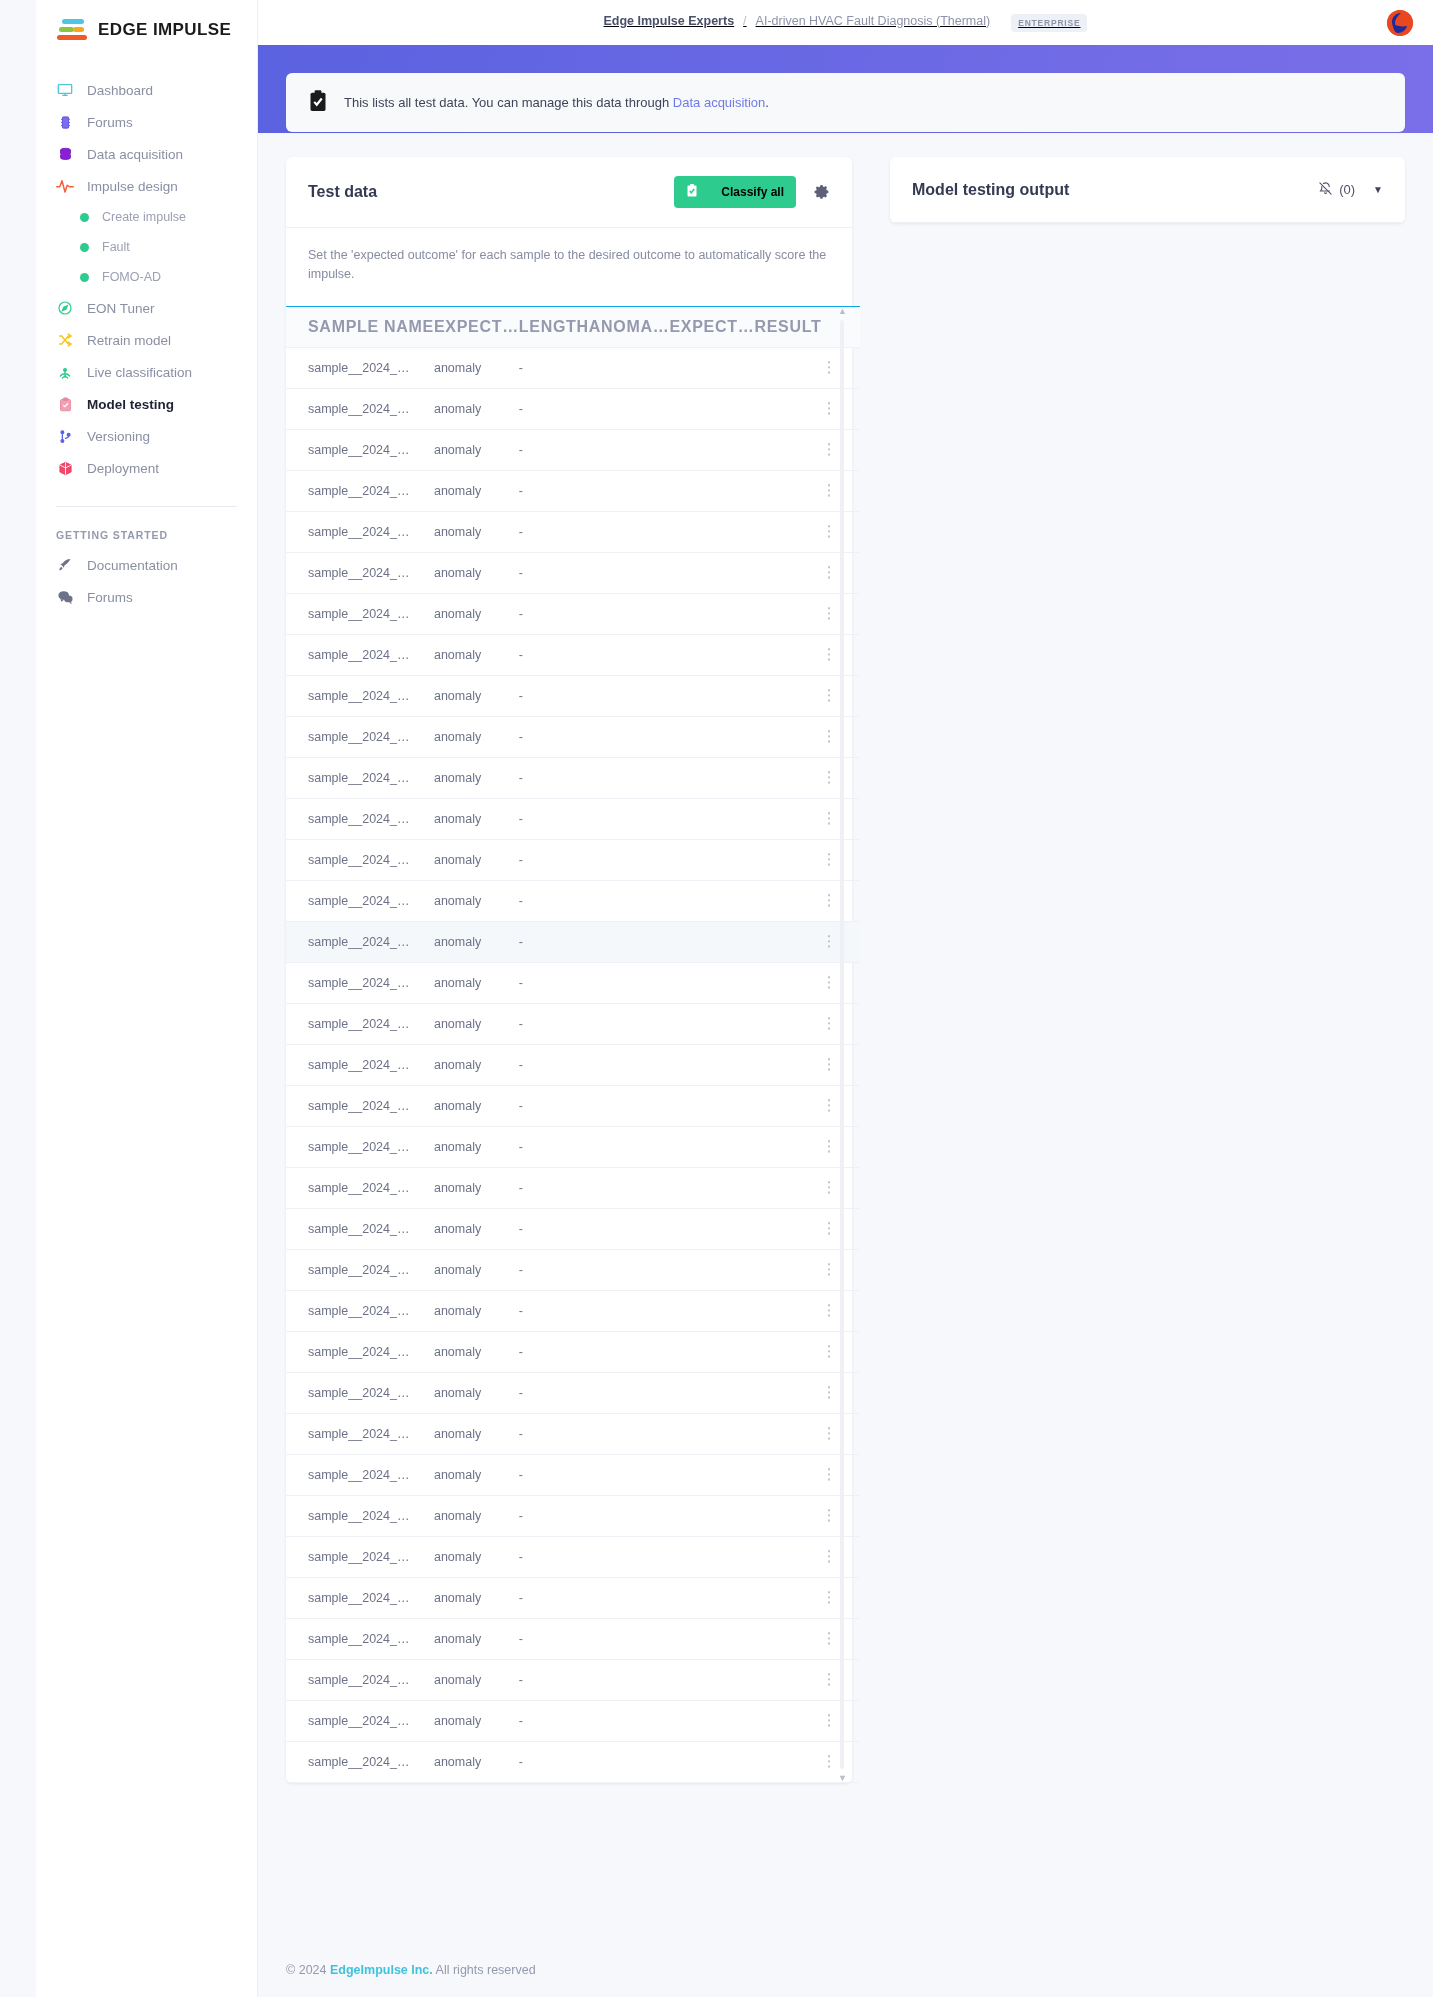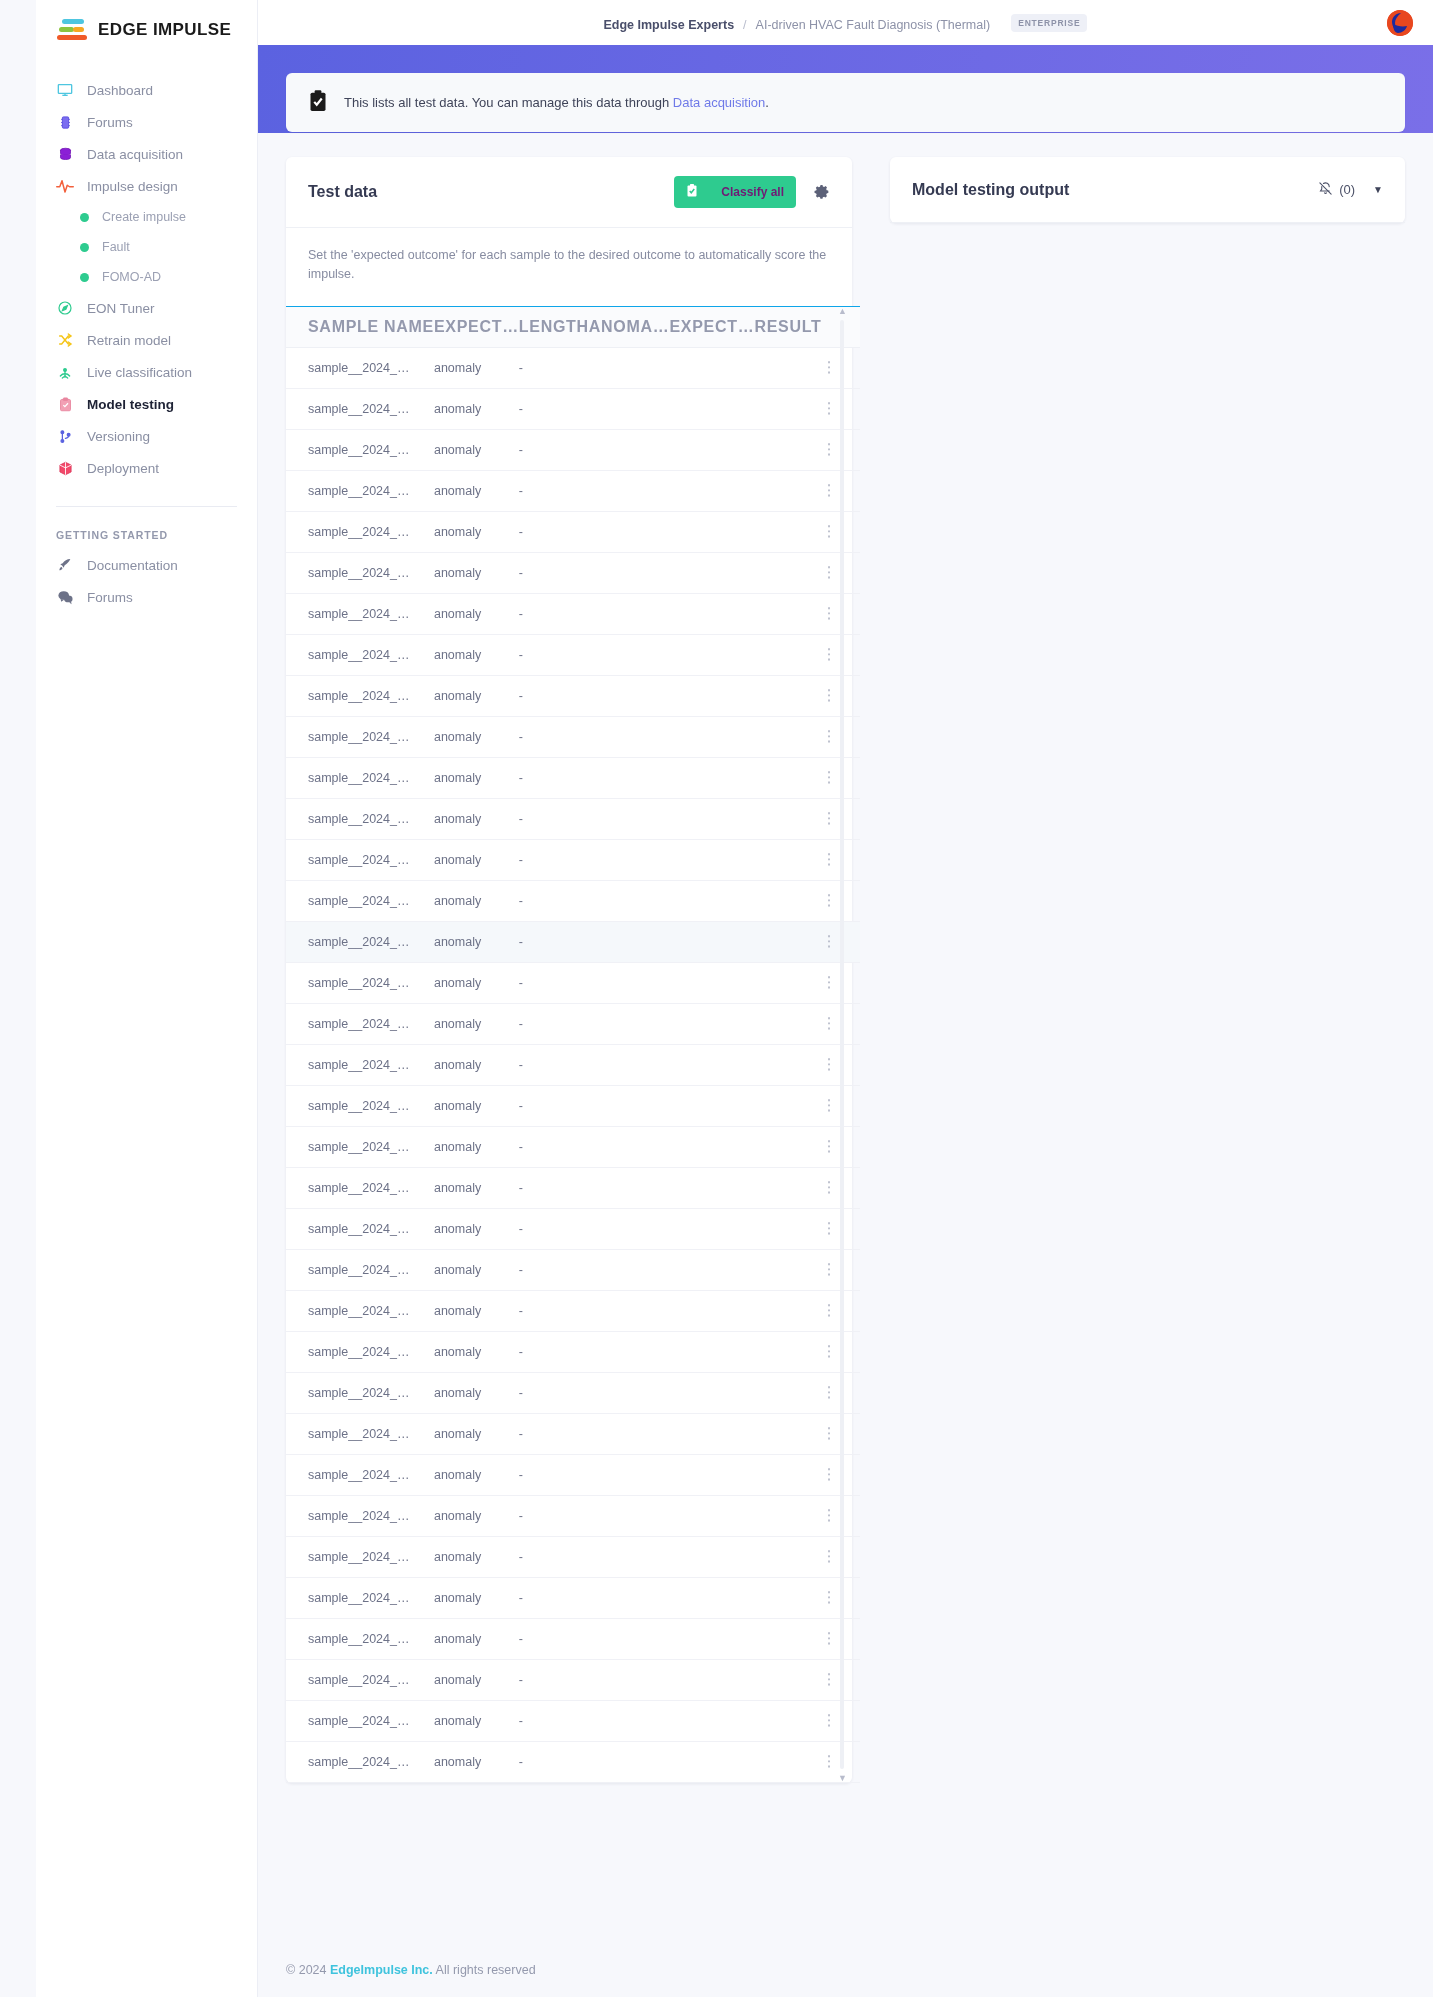--- a/index.html
+++ b/index.html
@@ -61,21 +61,21 @@
   
   .main {
     flex: 1; position: relative; background: #f7f8fc;
     display: flex; flex-direction: column;
   }
   .topbar {
     height: 45px; background: #ffffff;
     display: flex; align-items: center; justify-content: center;
     position: relative; flex: 0 0 45px;
   }
-  .breadcrumb { display: flex; align-items: flex-end; gap: 9px; font-size: 12.5px; }
+  .breadcrumb { display: flex; align-items: flex-start; gap: 9px; font-size: 12.5px; text-decoration: underline; }
   .bc-org { color: #4a4f6b; font-weight: 700; }
   .bc-slash { color: #b9bdcd; }
   .bc-project { color: #8d92a8; }
   .bc-badge {
     background: #eef0f7; color: #8d92a8; font-size: 8.5px; font-weight: 700;
     letter-spacing: .8px; padding: 4px 7px; border-radius: 4px; margin-left: 12px;
   }
   .avatar {
     position: absolute; right: 20px; top: 50%; transform: translateY(-50%);
     width: 26px; height: 26px; border-radius: 50%;
@@ -113,21 +113,21 @@
   .card-right { flex: 1; }
 
   .card-head {
     display: flex; align-items: center; justify-content: space-between;
     padding: 19px 22px; border-bottom: 1px solid #eef0f5;
     min-height: 66px;
   }
   .card-title { font-size: 16px; color: #353a52; font-weight: 600; }
   .head-actions { display: flex; align-items: center; gap: 18px; }
   .btn-classify {
-    background: #2ecb8f; color: #701a75; border: none; border-radius: 4px;
+    background: #2ecb8f; color: #000000; border: none; border-radius: 4px;
     font-size: 12px; font-weight: 700; padding: 8px 12px;
     display: flex; align-items: center; gap: 23px; cursor: pointer;
     font-family: "Liberation Sans", sans-serif;
   }
   .gear { cursor: pointer; color: #5c6178; display:flex; }
   .mute-count { display:flex; align-items:center; gap:6px; color:#4c5168; font-size:13px; cursor:pointer;}
   .caret { color:#3e4359; font-size: 10px; cursor:pointer; }
 
   .card-note {
     padding: 18px 22px 22px 22px; font-size: 12.5px; color: #878ca1;

